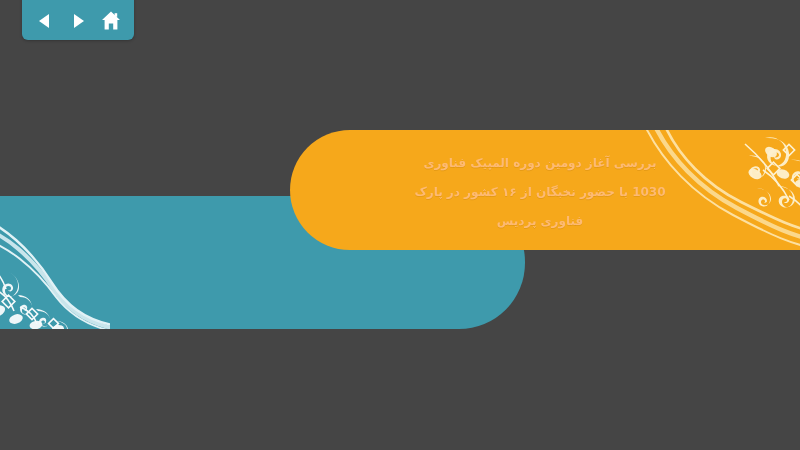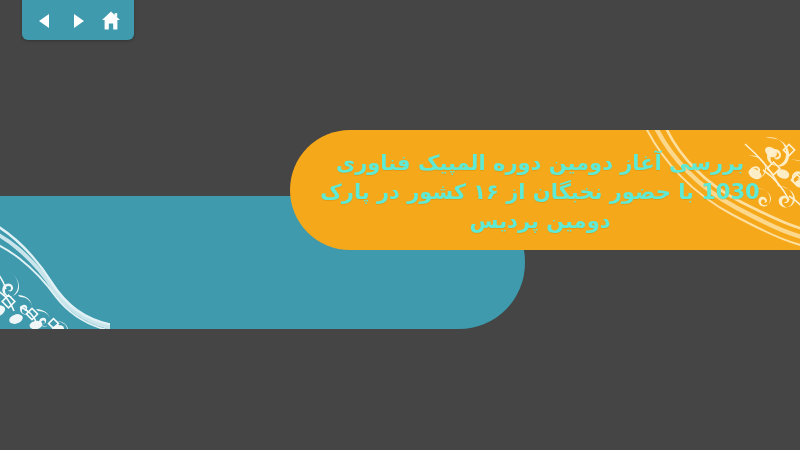--- a/index.html
+++ b/index.html
@@ -63,22 +63,22 @@
   #headline{
     position:absolute; left:300px; top:130px;
     width:480px; height:120px;
     display:flex; flex-direction:column;
     align-items:center; justify-content:center;
     direction:rtl;
     z-index:5;
     padding-top:4px;
   }
   #headline .hl-line{
-    color:#5eead4;
-    font-size:21px;
+    color:#fdba74;
+    font-size:12px;
     line-height:29px;
     font-weight:bold;
     white-space:nowrap;
     text-align:center;
     letter-spacing:0px;
     text-shadow:0 1px 0 rgba(160,100,0,.18);
   }
 </style>
 </head>
 <body>
@@ -150,21 +150,21 @@
         <path d="M100 14 c14 12 26 26 34 42"></path>
         <path d="M118 40 c12 8 20 18 26 30"></path>
         <path d="M144 66 c10 6 16 13 20 22"></path>
       </g>
     </svg>
   </div>
 
   <div id="headline">
     <div class="hl-line">بررسی آغاز دومین دوره المپیک فناوری</div>
     <div class="hl-line">1030 با حضور نخبگان از ۱۶ کشور در پارک</div>
-    <div class="hl-line">دومین پردیس</div>
+    <div class="hl-line">فناوری پردیس</div>
   </div>
 
   <div id="navbar">
 
     <div class="navbtn">
       <svg width="20" height="20" viewBox="0 0 20 20">
         <polygon points="14,3 14,17 4,10" fill="#ffffff"></polygon>
       </svg>
     </div>
 

